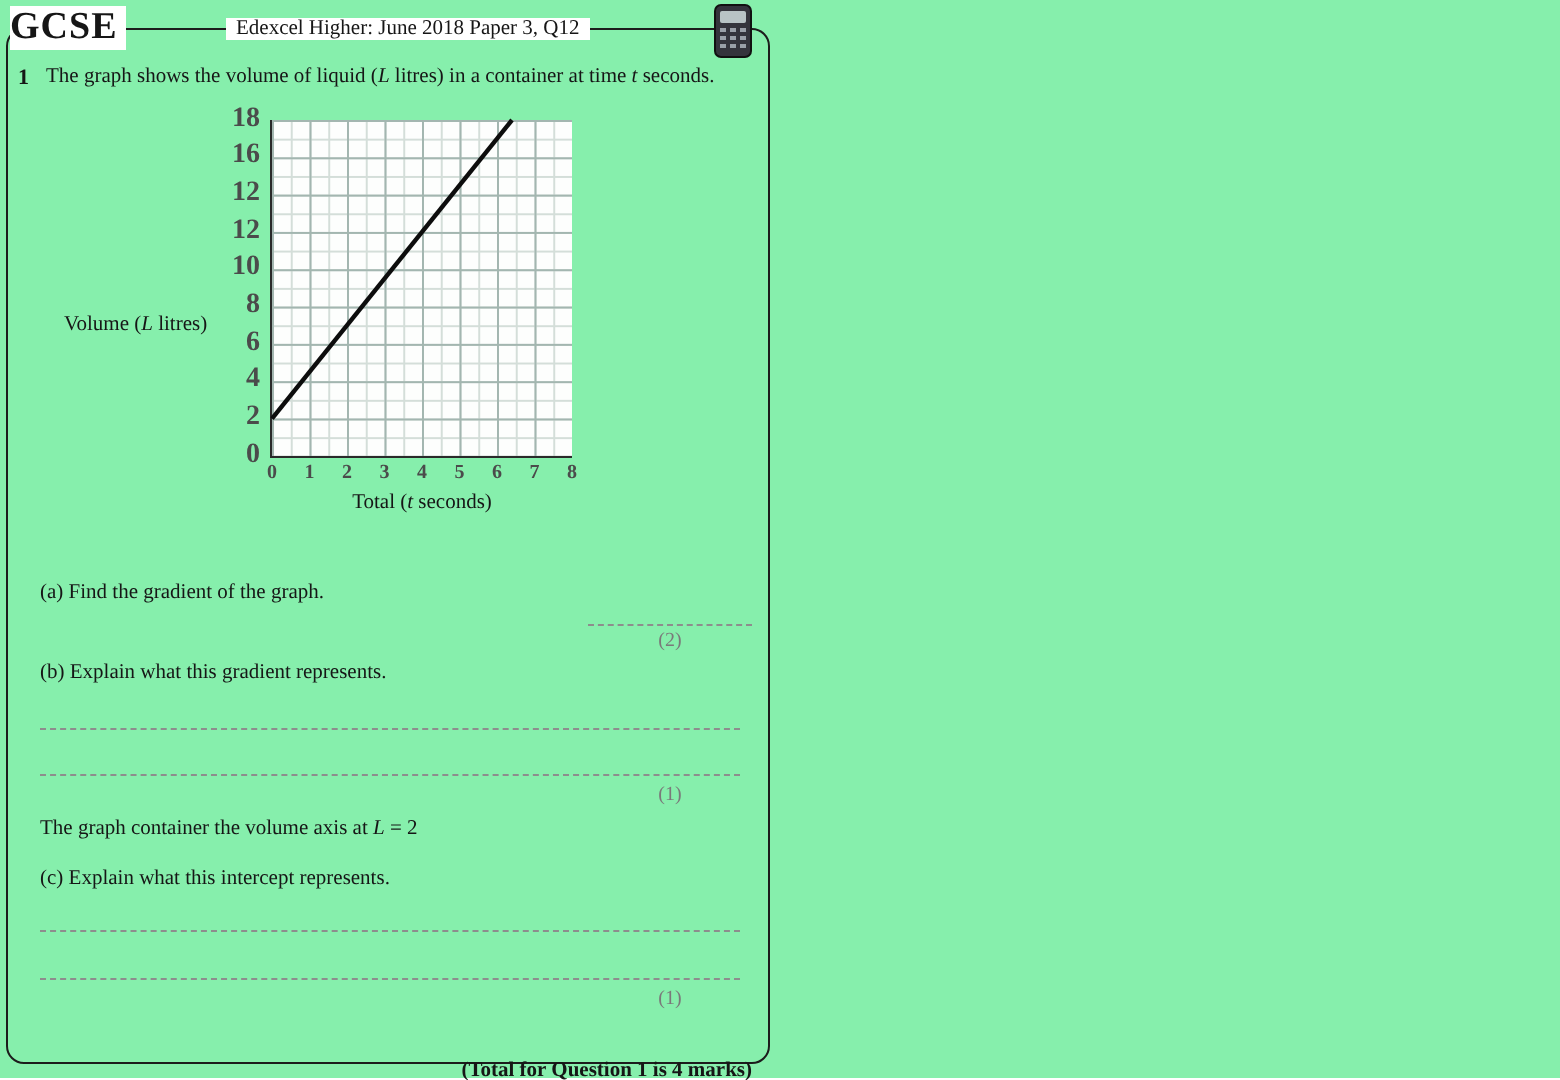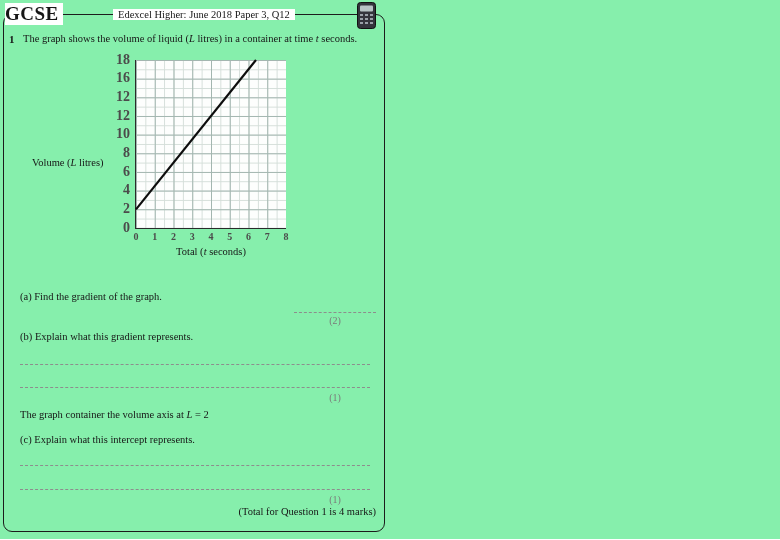--- a/index.html
+++ b/index.html
@@ -44,22 +44,22 @@
   .pa{top:291px;} .pb{top:331px;} .note{top:409px;} .pc{top:434px;}
   .ansline{position:absolute;height:12px;border-bottom:1.5px dashed #8d8d8d;}
   .a1{left:294px;width:82px;top:300px;}
   .b1{left:20px;width:350px;top:352px;}
   .b2{left:20px;width:350px;top:375px;}
   .c1{left:20px;width:350px;top:453px;}
   .c2{left:20px;width:350px;top:477px;}
   .marks{position:absolute;left:294px;width:82px;text-align:center;
          font-size:10px;color:#7a7a7a;}
   .ma{top:315px;} .mb{top:392px;} .mc{top:494px;}
-  .total{position:absolute;left:20px;width:356px;text-align:right;top:506px;
-         font-size:10.5px;font-weight:normal;white-space:nowrap;}
+  .total{position:absolute;left:20px;width:356px;text-align:right;top:530px;
+         font-size:10.5px;font-weight:bold;white-space:nowrap;}
 </style>
 </head>
 <body>
 
 <div class="page">
 
   <div class="frame"></div>
 
   <div class="logo">GCSE</div>
   <div class="doc-title">Edexcel Higher: June 2018 Paper 3, Q12</div>

